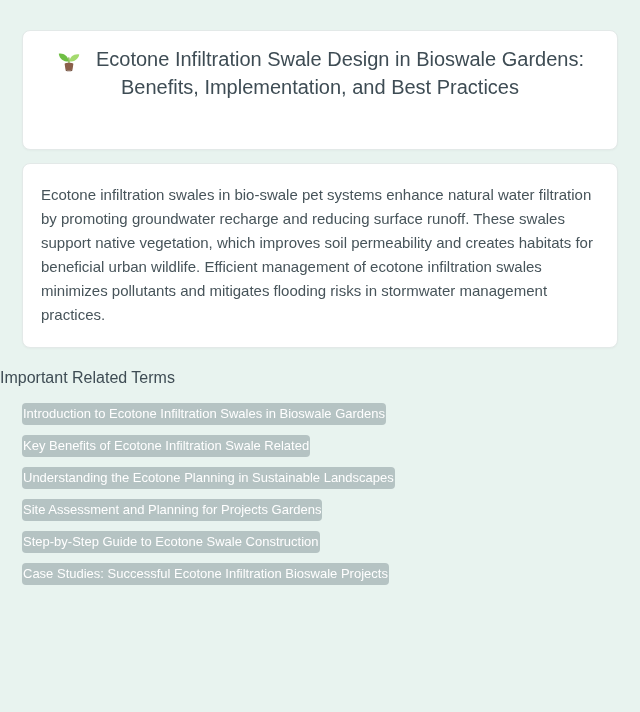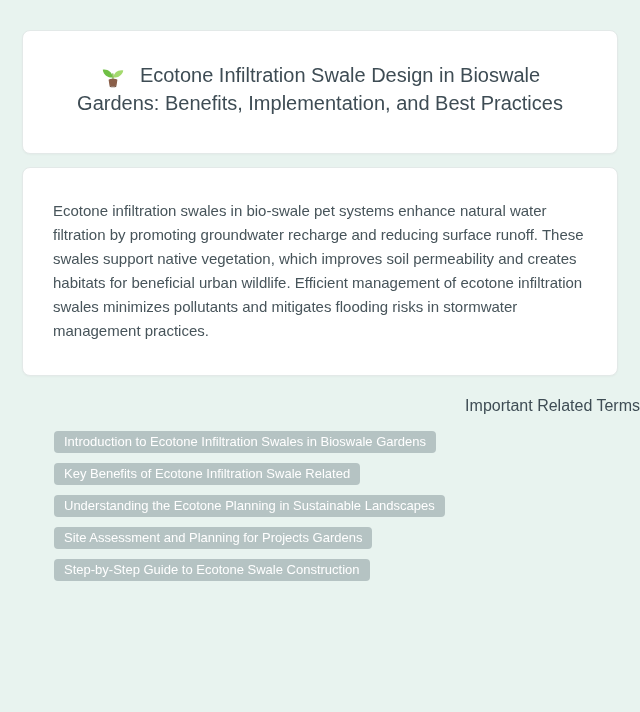--- a/index.html
+++ b/index.html
@@ -22,74 +22,72 @@
     margin: 0 22px;
     box-sizing: border-box;
     box-shadow: 0 1px 2px rgba(0,0,0,0.03);
   }
   .card.header-card {
     padding: 14px 26px 20px;
     margin-bottom: 13px;
     min-height: 120px;
   }
   h1.page-title {
-    margin: 16px;
+    margin: 0;
     font-size: 20px;
     line-height: 28px;
     font-weight: 400;
     color: #3e4c54;
     text-align: center;
   }
   .title-icon {
     display: inline-block;
     width: 26px;
     height: 26px;
     vertical-align: -6px;
     margin-right: 14px;
   }
   .card.summary-card {
     padding: 19px 18px 20px;
     min-height: 139px;
   }
   .summary-text {
-    margin: 12px;
+    margin: 0;
     font-size: 15px;
     line-height: 24px;
     font-weight: 400;
     color: #47545a;
     text-align: left;
   }
   h2.related-heading {
     margin: 20px 0 16px;
-    text-align: right;
+    text-align: left;
     font-size: 16px;
     line-height: 19px;
     font-weight: 400;
     color: #3e4c54;
-    padding-left: 44px;
   }
   .tags {
     margin: 0 22px;
     display: flex;
     flex-wrap: wrap;
     align-content: flex-start;
     column-gap: 8px;
     row-gap: 10px;
   }
   .tag {
     display: inline-block;
     background: #b5c3c3;
     color: #ffffff;
     font-size: 13px;
     line-height: 14px;
-    padding: 4px 10px;
+    padding: 4px 1px;
     border-radius: 4px;
     white-space: nowrap;
     cursor: pointer;
-    margin-left: 32px;
   }
 </style>
 </head>
 <body>
 
 <div class="page">
 
   <div class="card header-card">
     <h1 class="page-title"><span class="title-icon"><svg viewBox="0 0 32 32" width="26" height="26" aria-hidden="true">
         <path d="M15.6 19.2 C15.2 12.4 9.4 8.4 3.4 9.4 C4.2 15.8 9.8 19.4 15.6 19.2 Z" fill="#6fbf44"></path>
@@ -105,15 +103,16 @@
   </div>
 
   <h2 class="related-heading">Important Related Terms</h2>
 
   <div class="tags">
     <span class="tag">Introduction to Ecotone Infiltration Swales in Bioswale Gardens</span>
     <span class="tag">Key Benefits of Ecotone Infiltration Swale Related</span>
     <span class="tag">Understanding the Ecotone Planning in Sustainable Landscapes</span>
     <span class="tag">Site Assessment and Planning for Projects Gardens</span>
     <span class="tag">Step-by-Step Guide to Ecotone Swale Construction</span>
+    <span class="tag">Case Studies: Successful Ecotone Infiltration Bioswale Projects</span>
   </div>
 
 </div>
 
 </body></html>

